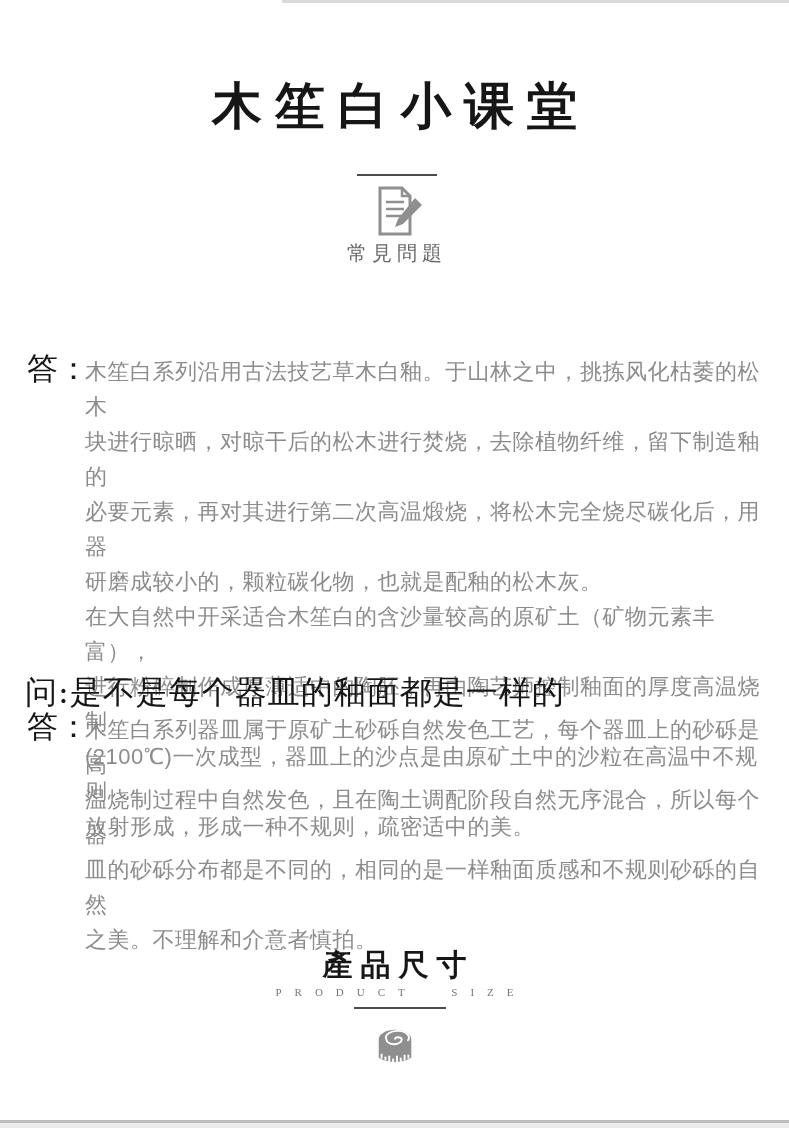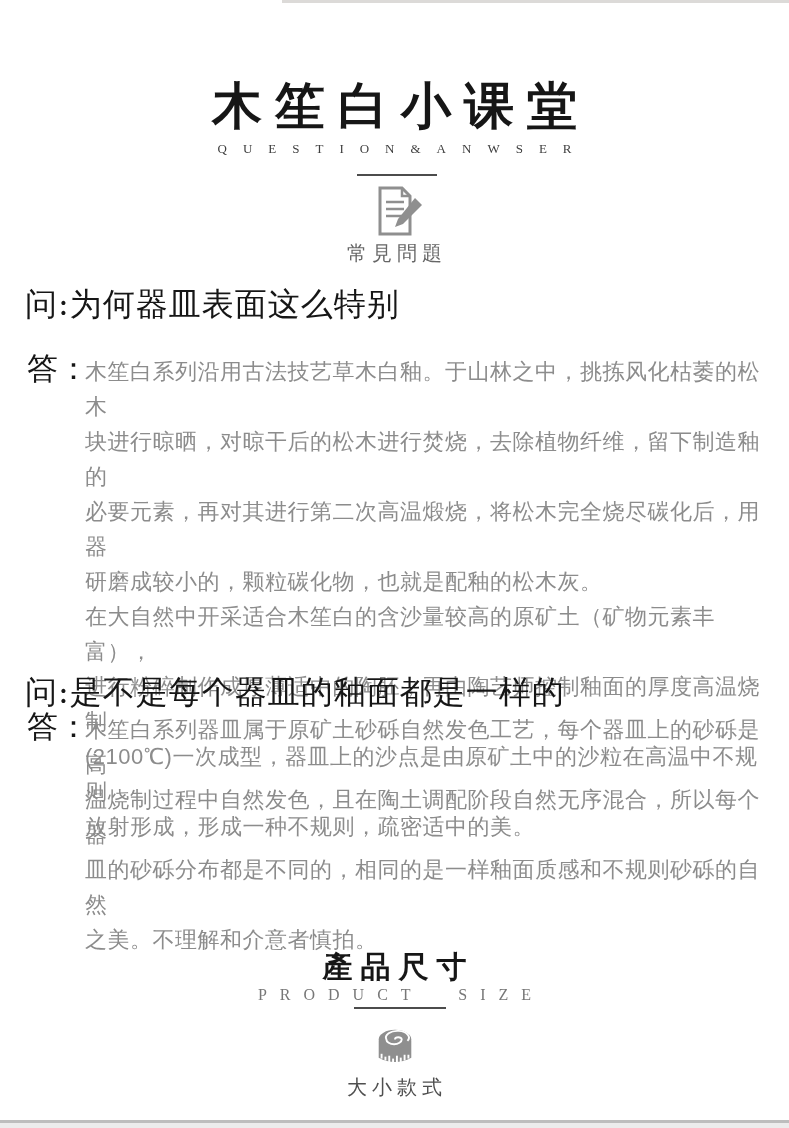--- a/index.html
+++ b/index.html
@@ -61,66 +61,64 @@
   }
   .answer-text{
     margin:0 0 0 58px;padding-top:6px;width:690px;
     font-size:22px;line-height:35px;
     color:var(--body,#8c8c8c);
     white-space:pre-line;letter-spacing:.5px;
   }
 
   .size-title{
     position:absolute;top:948px;margin:0;
-    font-family:Liberation Sans, sans-serif;
+    font-family:Liberation Mono, monospace;
     font-weight:700;font-size:30px;line-height:38px;
     letter-spacing:8px;padding-left:8px;box-sizing:border-box;
     color:var(--heading,#161616);
   }
   .size-subtitle{
     position:absolute;top:986px;
     font-family:"Liberation Serif",serif;
-    font-size:16px;letter-spacing:13px;word-spacing:18px;padding-left:13px;box-sizing:border-box;
+    font-size:11px;letter-spacing:13px;word-spacing:18px;padding-left:13px;box-sizing:border-box;
     color:#777777;
   }
   .tape-icon{position:absolute;top:1026px;left:372px;width:46px;height:46px;}
   .size-caption{
     position:absolute;top:1072px;
     font-family:"DejaVu Serif","Liberation Serif",serif;
     font-size:20px;line-height:30px;letter-spacing:5px;padding-left:5px;box-sizing:border-box;
     color:#4f4f4f;
   }
 </style>
 </head>
 <body>
 
 <div class="page">
 
   <div class="top-edge"></div>
 
   <h1 class="calli-title center">木笙白小课堂</h1>
-  <div class="en-subtitle center">QUESTION&amp;ANWSER</div>
   <div class="divider divider-1"></div>
 
   <div class="qa-icon">
     <svg width="62" height="52" viewBox="0 0 62 52" xmlns="http://www.w3.org/2000/svg">
       <g stroke="#8f8f8f" stroke-width="3" fill="none">
         <path d="M16 3 H38 L46 11 V49 H16 Z"></path>
         <path d="M38 3 V11 H46" stroke-width="2.5"></path>
         <line x1="22" y1="17" x2="40" y2="17" stroke-width="2.5"></line>
         <line x1="22" y1="24" x2="40" y2="24" stroke-width="2.5"></line>
         <line x1="22" y1="31" x2="40" y2="31" stroke-width="2.5"></line>
       </g>
       <path d="M51 13 L58 20 L39 39 L31 42 L34 34 Z" fill="#8f8f8f"></path>
     </svg>
   </div>
 
   <div class="topic-label center">常見問題</div>
 
-  <h2 class="question q1">问:为何器皿表面这么特别</h2>
   <div class="answer a1">
     <span class="answer-label">答：</span>
     <p class="answer-text">木笙白系列沿用古法技艺草木白釉。于山林之中，挑拣风化枯萎的松木
 块进行晾晒，对晾干后的松木进行焚烧，去除植物纤维，留下制造釉的
 必要元素，再对其进行第二次高温煅烧，将松木完全烧尽碳化后，用器
 研磨成较小的，颗粒碳化物，也就是配釉的松木灰。
 在大自然中开采适合木笙白的含沙量较高的原矿土（矿物元素丰富），
 进行粉碎制作成厚薄适中的陶胚，再由陶艺师控制釉面的厚度高温烧制
 (2100℃)一次成型，器皿上的沙点是由原矿土中的沙粒在高温中不规则
 放射形成，形成一种不规则，疏密适中的美。</p>
@@ -150,18 +148,17 @@
         <line x1="18" y1="37.5" x2="18" y2="31"></line>
         <line x1="22" y1="38" x2="22" y2="34"></line>
         <line x1="26" y1="38" x2="26" y2="31"></line>
         <line x1="30" y1="37.5" x2="30" y2="33"></line>
         <line x1="34" y1="36" x2="34" y2="30"></line>
         <line x1="38" y1="34" x2="38" y2="30"></line>
       </g>
     </svg>
   </div>
 
-  <div class="size-caption center">大小款式</div>
 
   <div class="bottom-band"></div>
   <div class="bottom-band-light"></div>
 
 </div>
 
 </body></html>

